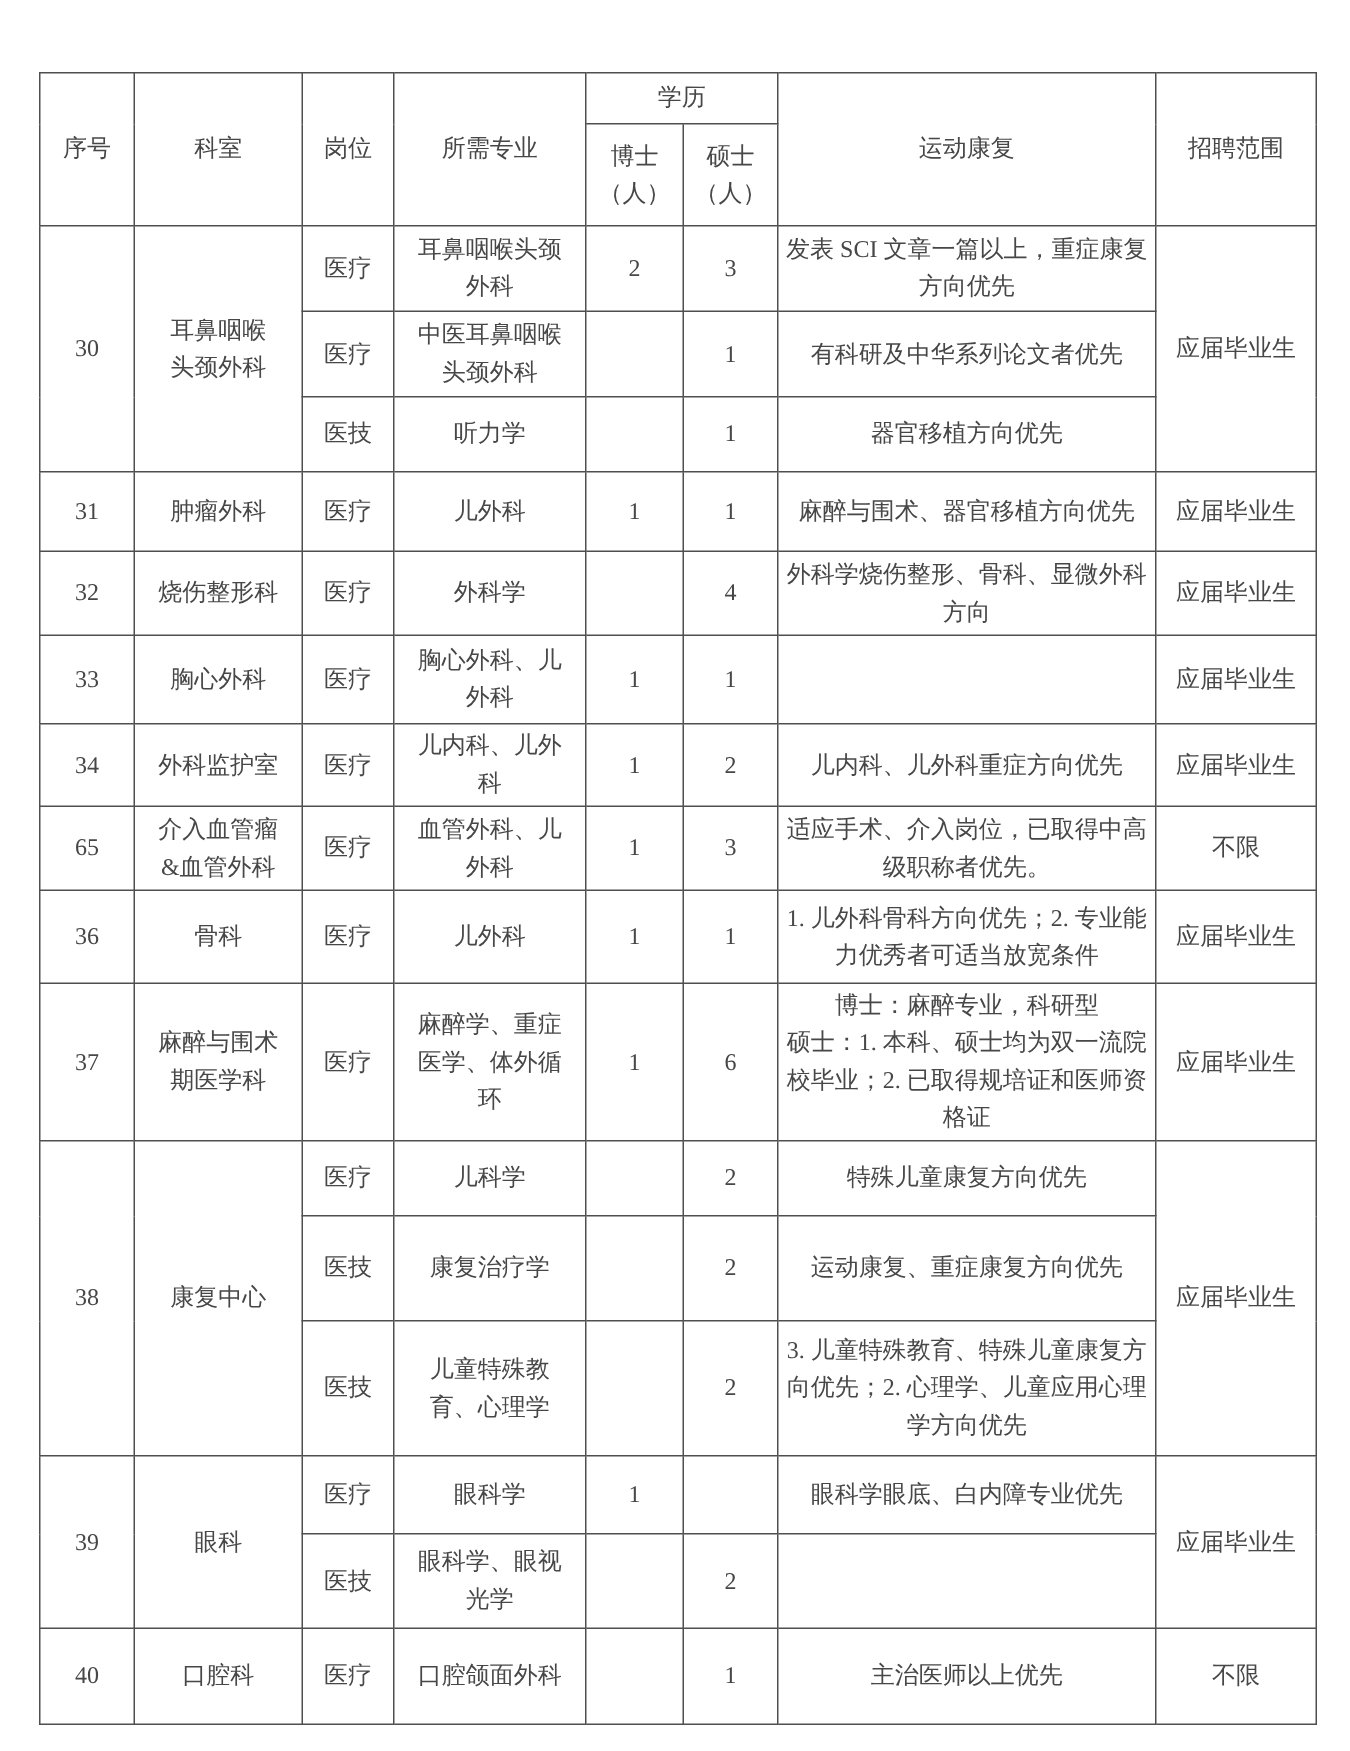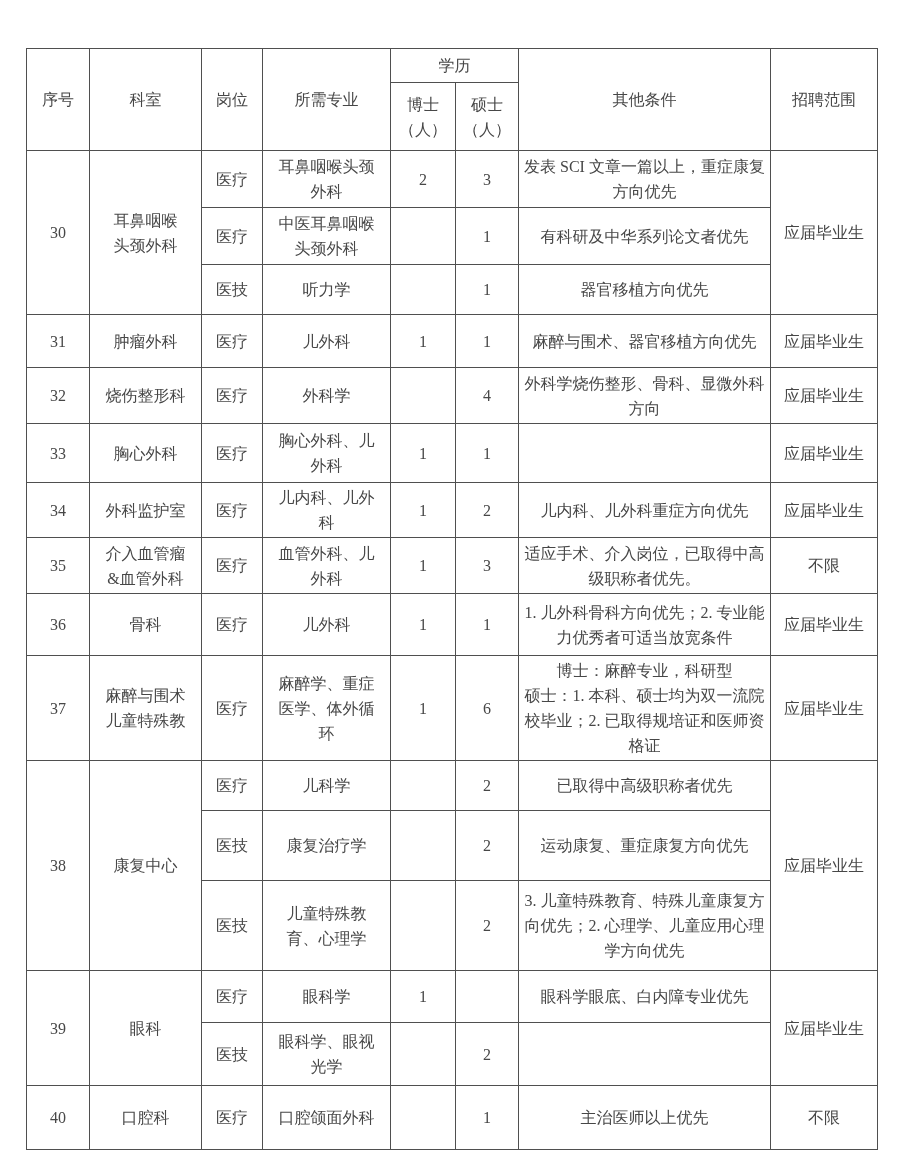--- a/index.html
+++ b/index.html
@@ -47,21 +47,21 @@
       <col style="width:252px">
       <col style="width:107px">
   </colgroup>
   <thead>
     <tr style="height:34px">
       <th rowspan="2">序号</th>
       <th rowspan="2">科室</th>
       <th rowspan="2">岗位</th>
       <th rowspan="2">所需专业</th>
       <th colspan="2">学历</th>
-      <th rowspan="2">其他条件</th>
+      <th rowspan="2">运动康复</th>
       <th rowspan="2">招聘范围</th>
     </tr>
     <tr style="height:68px">
       <th class="pre">博士
 （人）</th>
       <th class="pre">硕士
 （人）</th>
     </tr>
   </thead>
   <tbody>
@@ -134,21 +134,21 @@
       <td>医疗</td>
       <td class="pre">儿内科、儿外
 科</td>
       <td>1</td>
       <td>2</td>
       <td class="other">儿内科、儿外科重症方向优先</td>
       <td>应届毕业生</td>
     </tr>
 
     <tr style="height:56px">
-      <td>35</td>
+      <td>65</td>
       <td class="pre">介入血管瘤
 &amp;血管外科</td>
       <td>医疗</td>
       <td class="pre">血管外科、儿
 外科</td>
       <td>1</td>
       <td>3</td>
       <td class="other">适应手术、介入岗位，已取得中高级职称者优先。</td>
       <td>不限</td>
     </tr>
@@ -160,40 +160,40 @@
       <td class="pre">儿外科</td>
       <td>1</td>
       <td>1</td>
       <td class="other">1. 儿外科骨科方向优先；2. 专业能力优秀者可适当放宽条件</td>
       <td>应届毕业生</td>
     </tr>
 
     <tr style="height:103px">
       <td>37</td>
       <td class="pre">麻醉与围术
-儿童特殊教</td>
+期医学科</td>
       <td>医疗</td>
       <td class="pre">麻醉学、重症
 医学、体外循
 环</td>
       <td>1</td>
       <td>6</td>
       <td class="other pre">博士：麻醉专业，科研型
 硕士：1. 本科、硕士均为双一流院校毕业；2. 已取得规培证和医师资格证</td>
       <td>应届毕业生</td>
     </tr>
 
     <tr style="height:50px">
       <td rowspan="3">38</td>
       <td rowspan="3">康复中心</td>
       <td>医疗</td>
       <td class="pre">儿科学</td>
       <td></td>
       <td>2</td>
-      <td class="other">已取得中高级职称者优先</td>
+      <td class="other">特殊儿童康复方向优先</td>
       <td rowspan="3">应届毕业生</td>
     </tr>
     <tr style="height:70px">
       <td>医技</td>
       <td class="pre">康复治疗学</td>
       <td></td>
       <td>2</td>
       <td class="other">运动康复、重症康复方向优先</td>
     </tr>
     <tr style="height:90px">

